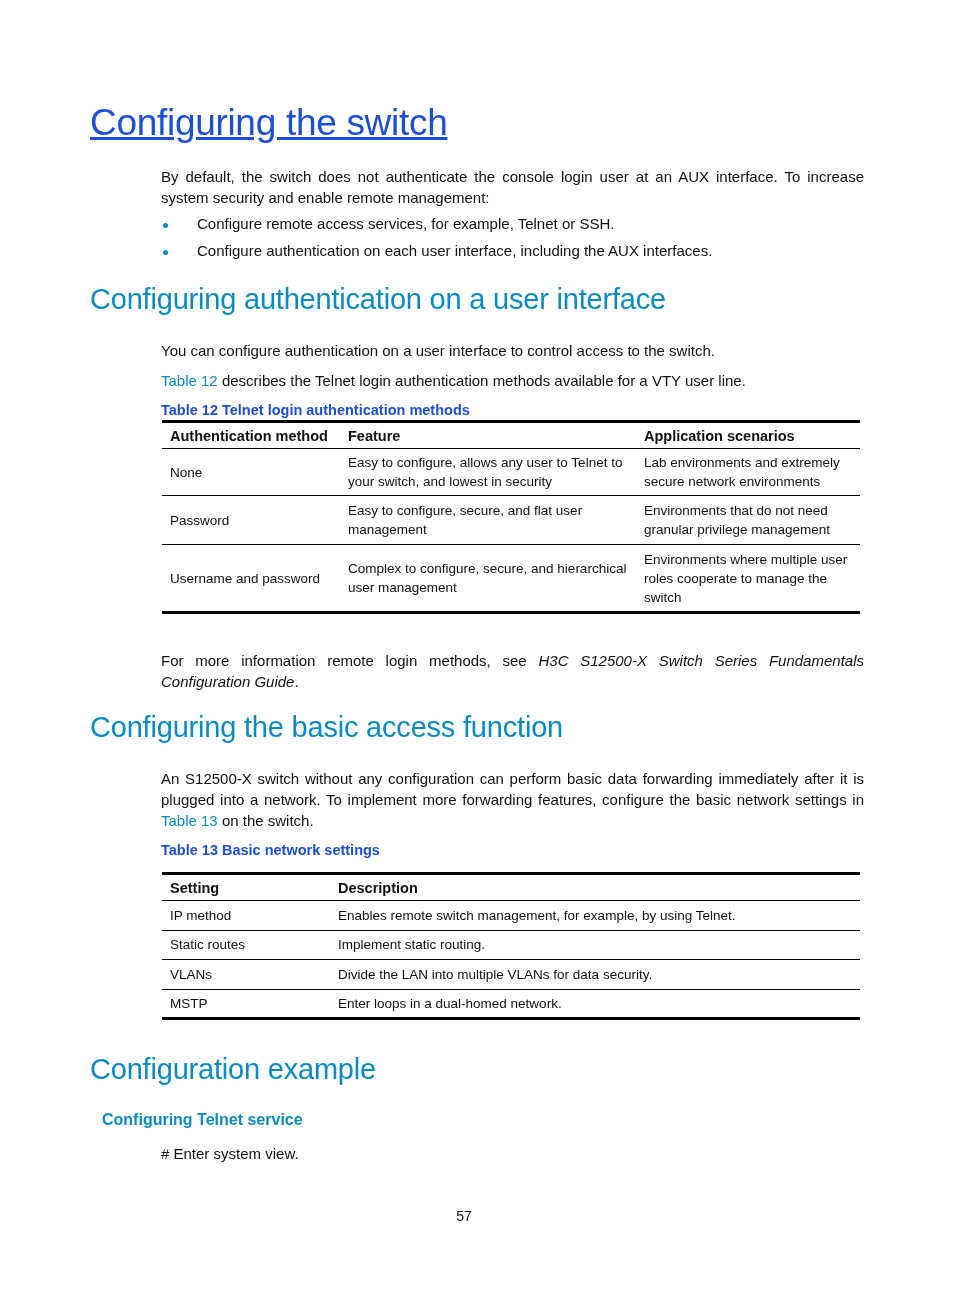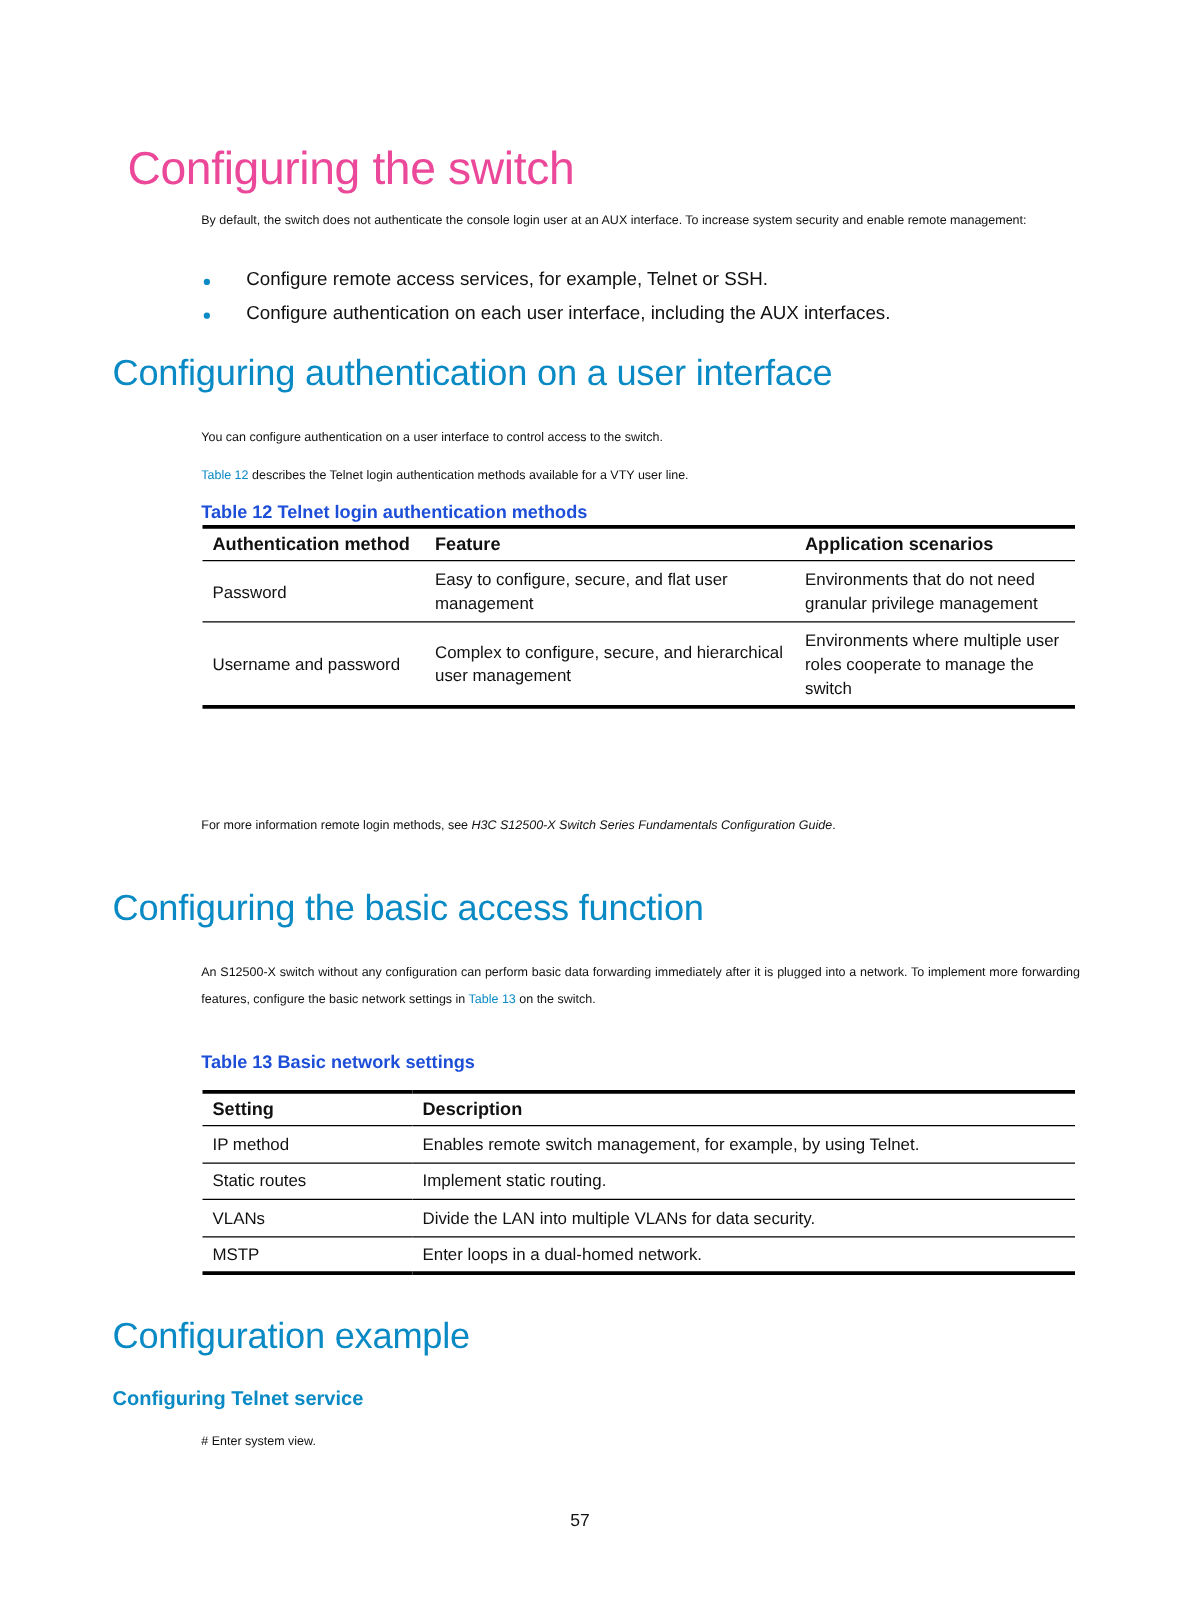--- a/index.html
+++ b/index.html
@@ -1,22 +1,22 @@
 <!DOCTYPE html>
 <html><head>
 <meta charset="utf-8">
 <style>
   html, body { margin: 0; padding: 0; background: #ffffff; }
   body { width: 954px; height: 1296px; position: relative; overflow: hidden;
          font-family: "Liberation Sans", sans-serif; color: #111; }
   .abs { position: absolute; }
-  .h1 { color: #ec4899; font-weight: normal; font-size: 37px; letter-spacing: -0.3px; margin: 12px; white-space: nowrap; }
+  .h1 { color: #1d4ed8; font-weight: normal; font-size: 37px; letter-spacing: -0.3px; margin: 0; white-space: nowrap; text-decoration: underline; }
   .h2 { color: #0a8ac4; font-weight: normal; font-size: 29px; letter-spacing: -0.2px; margin: 0; white-space: nowrap; }
   .h3 { color: #0a8ac4; font-weight: bold; font-size: 16px; margin: 0; white-space: nowrap; }
-  .p { font-size: 10px; line-height: 21px; text-align: justify; }
+  .p { font-size: 15px; line-height: 21px; text-align: justify; }
   .link { color: #0a8ac4; }
   .caption { color: #1d4ed8; font-weight: bold; font-size: 14.5px; white-space: nowrap; }
   .bullet-row { font-size: 15px; white-space: nowrap; }
   .bullet { display: inline-block; width: 5px; height: 5px; border-radius: 50%; background: #0a8ac4; position: absolute; }
   table { border-collapse: collapse; font-size: 13.5px; }
   table th { text-align: left; font-weight: bold; font-size: 14.5px; padding: 0 8px; }
   table td { padding: 0 8px; vertical-align: middle; line-height: 19px; }
   .t12 { width: 698px; border-top: 3px solid #000; border-bottom: 3px solid #000; }
   .t12 thead tr { height: 27px; border-bottom: 1px solid #000; }
   .t12 tbody tr { border-bottom: 1px solid #000; }
@@ -60,20 +60,25 @@
       <col style="width:224px">
   </colgroup>
   <thead>
     <tr>
       <th>Authentication method</th>
       <th>Feature</th>
       <th>Application scenarios</th>
     </tr>
   </thead>
   <tbody>
+    <tr style="height:47px;">
+      <td>None</td>
+      <td>Easy to configure, allows any user to Telnet to your switch, and lowest in security</td>
+      <td>Lab environments and extremely secure network environments</td>
+    </tr>
     <tr style="height:49px;">
       <td>Password</td>
       <td>Easy to configure, secure, and flat user management</td>
       <td>Environments that do not need granular privilege management</td>
     </tr>
     <tr style="height:68px;">
       <td>Username and password</td>
       <td>Complex to configure, secure, and hierarchical user management</td>
       <td>Environments where multiple user roles cooperate to manage the switch</td>
     </tr>
@@ -117,16 +122,16 @@
       <td>Divide the LAN into multiple VLANs for data security.</td>
     </tr>
     <tr>
       <td>MSTP</td>
       <td>Enter loops in a dual-homed network.</td>
     </tr>
   </tbody>
 </table>
 
 <h2 class="abs h2" style="left:90px; top:1053px;">Configuration example</h2>
-<h3 class="abs h3" style="left:90px; top:1111px;">Configuring Telnet service</h3>
+<h3 class="abs h3" style="left:102px; top:1111px;">Configuring Telnet service</h3>
 <div class="abs p" style="left:161px; top:1143px; width:703px;"># Enter system view.</div>
 
 <div class="abs pagenum" style="left:0; width:928px; text-align:center; top:1208px;">57</div>
 
 </body></html>

